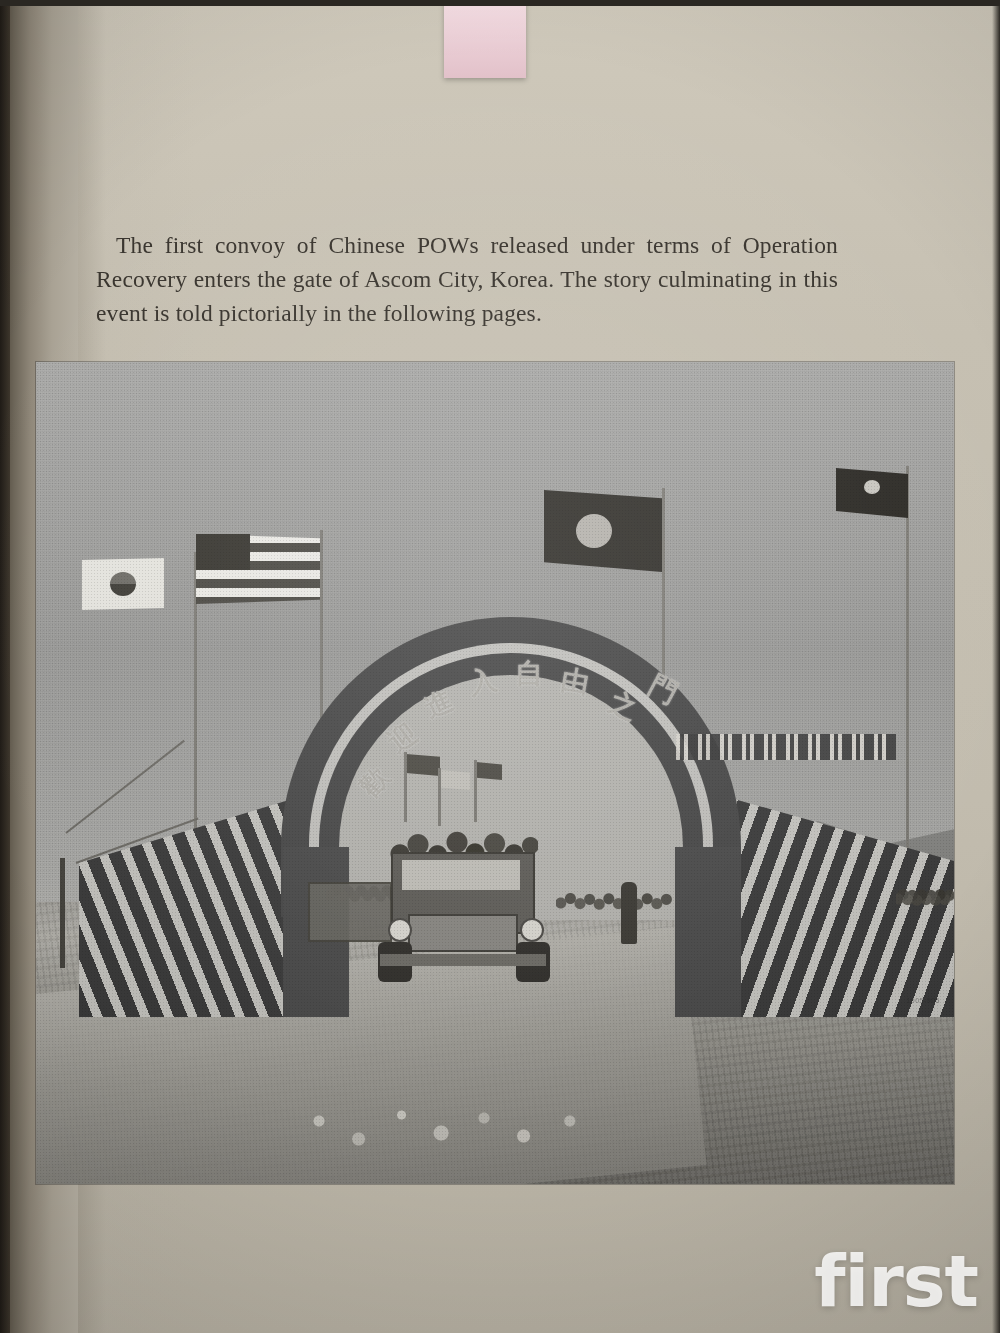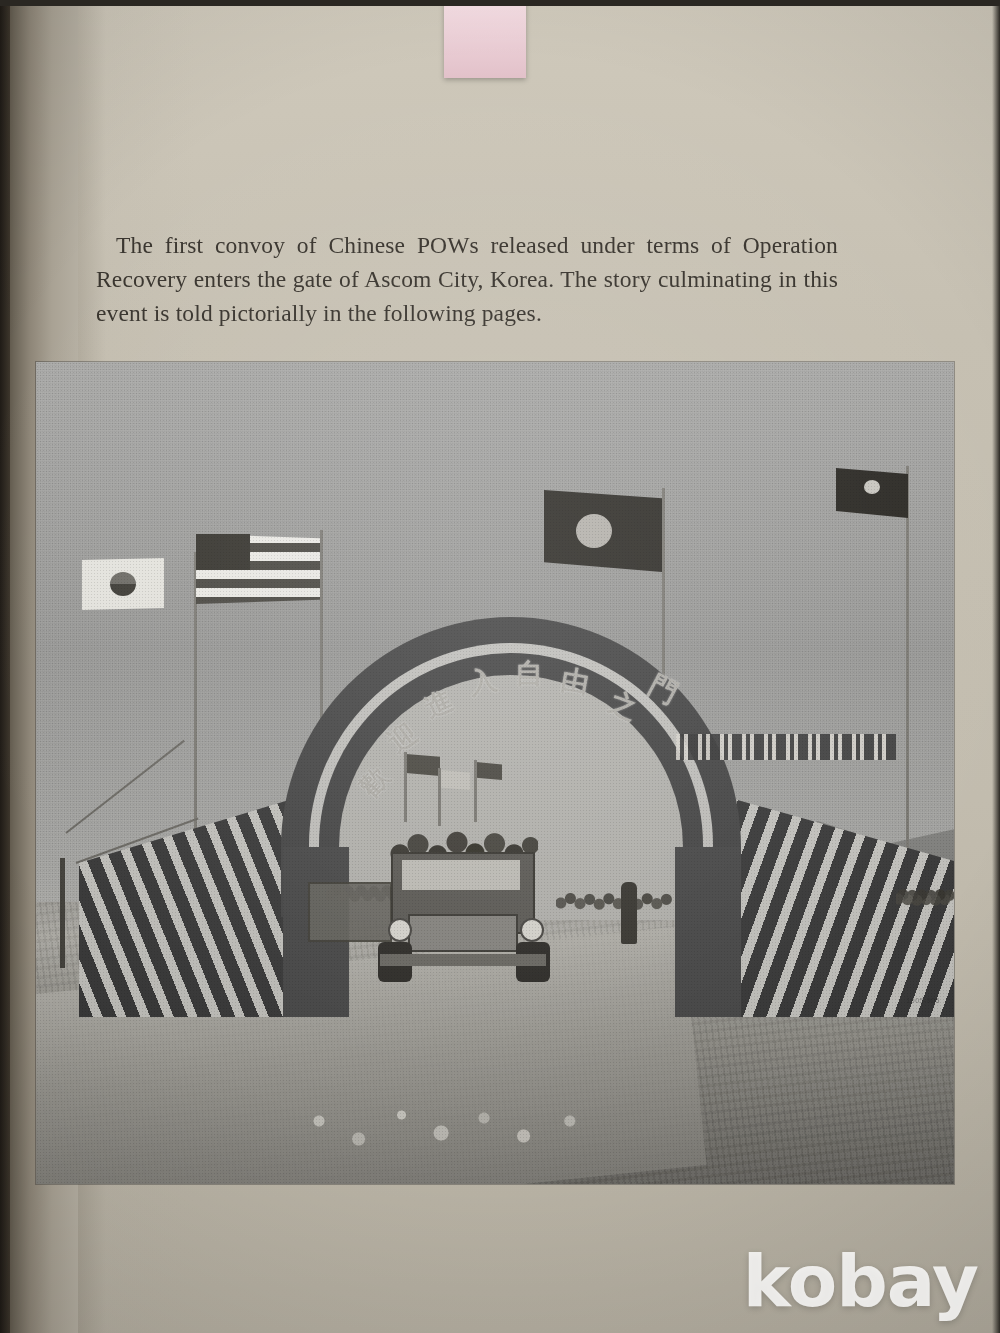--- a/index.html
+++ b/index.html
@@ -606,17 +606,17 @@
     <div class="truck-wheel l"></div>
     <div class="truck-wheel r"></div>
     <div class="truck-bumper"></div>
 
     <div class="photo-credit">1005-905</div>
 
     <div class="photo-tone"></div>
     <div class="halftone"></div>
   </div>
 
-  <div class="watermark">kobay</div>
+  <div class="watermark">first</div>
 
   <div class="frame-top"></div>
   <div class="frame-right"></div>
 </div>
 
 </body></html>

